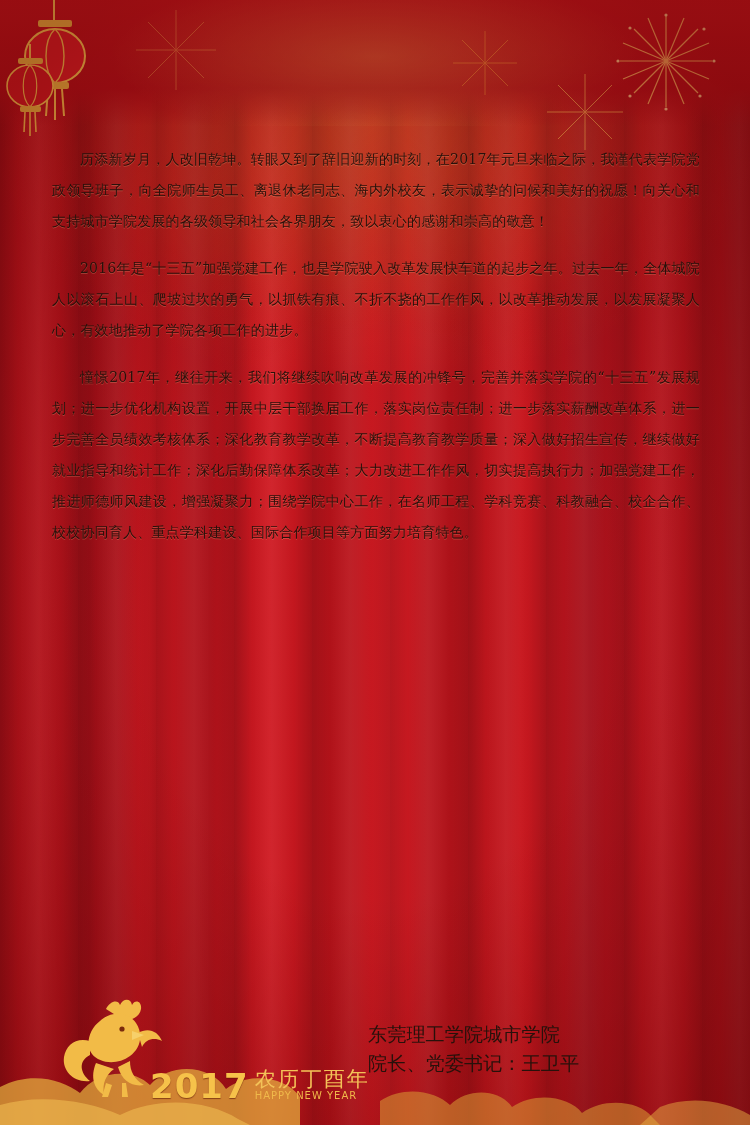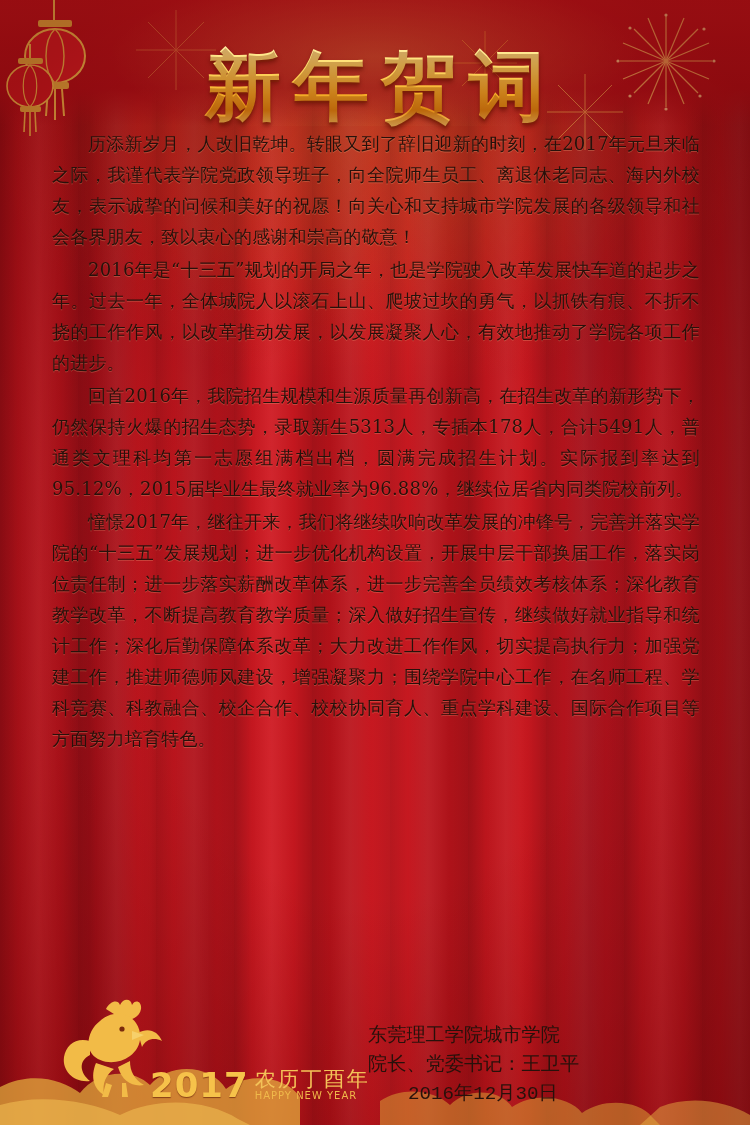--- a/index.html
+++ b/index.html
@@ -69,22 +69,22 @@
 
   .content {
     position: absolute;
     top: 128px;
     left: 52px;
     width: 648px;
     z-index: 5;
     color: #2a0a06;
   }
   .content p {
-    margin: 0 0 2px 0;
-    font-size: 18px;
+    margin: 16px 0 2px 0;
+    font-size: 14px;
     line-height: 31px;
     text-indent: 2em;
     text-align: justify;
     color: #27110b;
     font-family: "DejaVu Serif", "Liberation Serif", serif;
     letter-spacing: 0.2px;
     text-shadow: 0 1px 0 rgba(255,220,160,0.22);
   }
   .signature {
     position: absolute;
@@ -105,21 +105,21 @@
   
   .bottom-clouds {
     position: absolute; left: 0; right: 0; bottom: 0; height: 150px;
     z-index: 4; pointer-events: none;
   }
   .year-block {
     position: absolute;
     left: 150px; bottom: 22px;
     z-index: 7;
     display: flex;
-    align-items: flex-start;
+    align-items: flex-end;
     gap: 6px;
     pointer-events: none;
   }
   .year-num {
     font-family: "DejaVu Sans", "Liberation Sans", sans-serif;
     font-size: 34px;
     font-weight: 700;
     color: #f6c24a;
     letter-spacing: 1px;
     text-shadow: 0 1px 1px rgba(90,20,0,0.6);
@@ -246,36 +246,31 @@
     <rect x="20" y="62" width="21" height="6" rx="2" fill="#e8b63f"></rect>
     <g stroke="#f3c04a" stroke-width="1.6">
       <line x1="25" y1="68" x2="24" y2="88"></line>
       <line x1="30" y1="68" x2="30" y2="92"></line>
       <line x1="35" y1="68" x2="36" y2="88"></line>
     </g>
   </svg>
 
   <div class="vignette"></div>
 
-  <div class="title-wrap">
-    <div class="title">新年贺词</div>
-  </div>
 
   <div class="content">
     <p>历添新岁月，人改旧乾坤。转眼又到了辞旧迎新的时刻，在2017年元旦来临之际，我谨代表学院党政领导班子，向全院师生员工、离退休老同志、海内外校友，表示诚挚的问候和美好的祝愿！向关心和支持城市学院发展的各级领导和社会各界朋友，致以衷心的感谢和崇高的敬意！</p>
-    <p>2016年是“十三五”规划的开局之年，也是学院驶入改革发展快车道的起步之年。过去一年，全体城院人以滚石上山、爬坡过坎的勇气，以抓铁有痕、不折不挠的工作作风，以改革推动发展，以发展凝聚人心，有效地推动了学院各项工作的进步。</p>
-    <p>回首2016年，我院招生规模和生源质量再创新高，在招生改革的新形势下，仍然保持火爆的招生态势，录取新生5313人，专插本178人，合计5491人，普通类文理科均第一志愿组满档出档，圆满完成招生计划。实际报到率达到95.12%，2015届毕业生最终就业率为96.88%，继续位居省内同类院校前列。</p>
+    <p>2016年是“十三五”加强党建工作，也是学院驶入改革发展快车道的起步之年。过去一年，全体城院人以滚石上山、爬坡过坎的勇气，以抓铁有痕、不折不挠的工作作风，以改革推动发展，以发展凝聚人心，有效地推动了学院各项工作的进步。</p>
     <p>憧憬2017年，继往开来，我们将继续吹响改革发展的冲锋号，完善并落实学院的“十三五”发展规划；进一步优化机构设置，开展中层干部换届工作，落实岗位责任制；进一步落实薪酬改革体系，进一步完善全员绩效考核体系；深化教育教学改革，不断提高教育教学质量；深入做好招生宣传，继续做好就业指导和统计工作；深化后勤保障体系改革；大力改进工作作风，切实提高执行力；加强党建工作，推进师德师风建设，增强凝聚力；围绕学院中心工作，在名师工程、学科竞赛、科教融合、校企合作、校校协同育人、重点学科建设、国际合作项目等方面努力培育特色。</p>
 
   </div>
 
   <div class="signature">
     <div>东莞理工学院城市学院</div>
     <div class="sig-line-2">院长、党委书记：王卫平</div>
-    <div class="sig-line-3">2016年12月30日</div>
   </div>
 
   <svg class="bottom-clouds" viewBox="0 0 750 150" preserveAspectRatio="none">
     <path d="M0,150 L0,112 C30,96 62,104 80,118 C96,96 132,92 150,110 C170,86 212,90 226,114 C250,96 286,102 300,122 L300,150 Z" fill="#e0a93c" opacity="0.75"></path>
     <path d="M380,150 L380,126 C404,110 436,116 450,130 C468,112 500,114 512,132 C536,116 570,122 582,138 C604,122 640,126 652,142 L660,150 Z" fill="#d99f35" opacity="0.55"></path>
     <path d="M0,150 L0,130 C40,118 90,126 120,140 C160,120 210,126 238,144 L250,150 Z" fill="#f0bd52" opacity="0.6"></path>
     <path d="M640,150 L660,132 C690,120 726,126 750,140 L750,150 Z" fill="#e6ae42" opacity="0.5"></path>
   </svg>
 
   <svg style="position:absolute; left:60px; bottom:24px; z-index:7;" width="110" height="110" viewBox="0 0 110 110">

